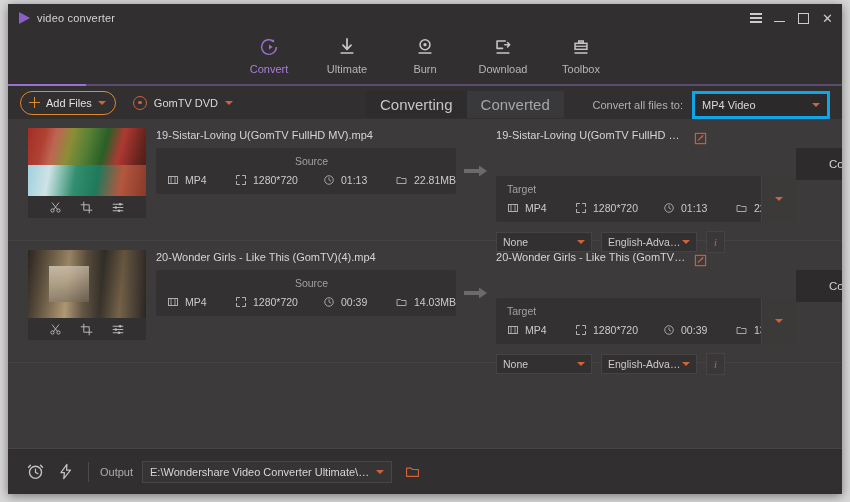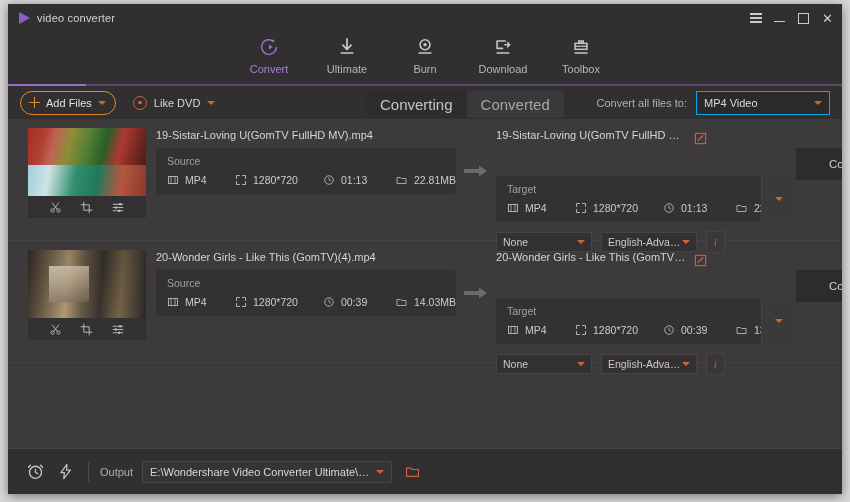--- a/index.html
+++ b/index.html
@@ -159,21 +159,21 @@
   }
   .seg-tab.active { background:#2e2c2d; color:#c9c5c7; }
 
   .convert-all-to {
     position:absolute; right:12px; top:5px;
     display:flex; align-items:center; gap:9px;
   }
   .cat-label { font-size:11px; color:#b4b0b2; }
   .select-box {
     width:118px; height:22px;
-    background:#2b2929; border:1px solid #0ea5e9;
+    background:#2b2929; border:3px solid #0ea5e9;
     display:flex; align-items:center; padding:0 7px;
     justify-content:space-between; cursor:default;
   }
   .select-box span { font-size:11px; color:#ddd9db; white-space:nowrap; overflow:hidden; text-overflow:ellipsis; }
 
   
   .file-list {
     flex: 1 1 auto;
     background: #3d3a3b;
     overflow: hidden;
@@ -236,20 +236,21 @@
     overflow: hidden;
     text-overflow: ellipsis;
     margin-bottom: 7px;
     display:block;
   }
   .meta-panel {
     background: #343132;
     border-radius: 2px;
     padding: 7px 0 8px 11px;
     position: relative;
+    text-align: center;
   }
   .meta-title { font-size:10.5px; color:#a4a0a2; margin-bottom: 7px; }
   .meta-row { display:flex; align-items:center; gap: 0; }
   .meta-cell { display:flex; align-items:center; gap:6px; font-size:10.5px; color:#cecacc; }
   .mi { flex:0 0 auto; display:flex; align-items:center; }
 
   .arrow-col {
     flex: 0 0 40px;
     display:flex; align-items:center; justify-content:center;
     height: 68px;
@@ -452,21 +453,21 @@
     <div class="btn-addfiles">
       <span class="plus-ico"></span>
       <span>Add Files</span>
       <span class="caret caret-orange"></span>
     </div>
 
     <div class="btn-loaddvd">
       <span class="dvd-ico">
           <i></i>
         </span>
-      <span>Like DVD</span>
+      <span>GomTV DVD</span>
       <span class="caret caret-orange"></span>
     </div>
 
     <div class="seg-tabs">
       <div class="seg-tab active">Converting</div>
       <div class="seg-tab">Converted</div>
     </div>
 
     <div class="convert-all-to">
       <div class="cat-label">Convert all files to:</div>

